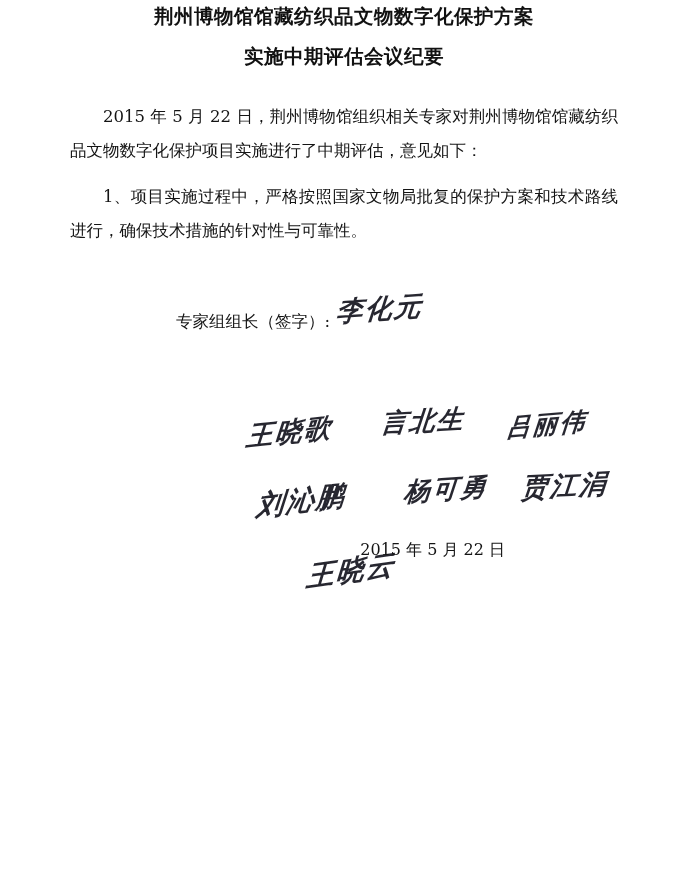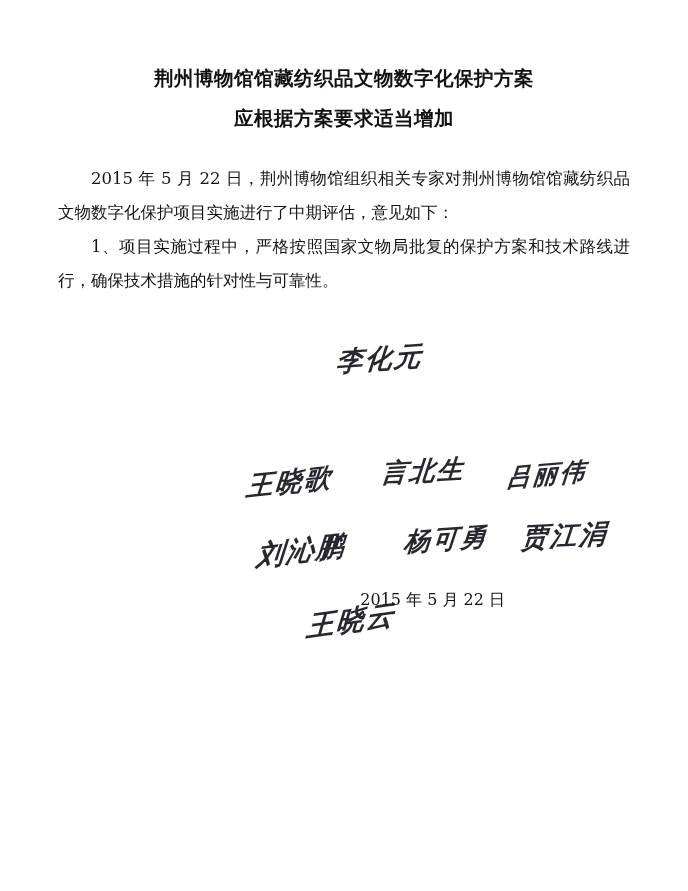--- a/index.html
+++ b/index.html
@@ -17,21 +17,20 @@
     color: #1a1a1a;
   }
 
   .page {
     position: absolute;
     inset: 0;
     padding: 0;
   }
 
   .title-block {
-    margin-top: 62px;
     text-align: center;
   }
   .title-line {
     font-family: "DejaVu Sans", "Liberation Sans", sans-serif;
     font-weight: bold;
     font-size: 19.5px;
     letter-spacing: 0.5px;
     line-height: 34px;
     color: #111;
   }
@@ -42,21 +41,21 @@
   .body-block {
     margin: 26px 58px 0 58px;
   }
   .para {
     font-size: 16.5px;
     line-height: 34px;
     text-align: justify;
     text-justify: inter-ideograph;
     text-indent: 2em;
     color: #141414;
-    margin: 0;
+    margin: 12px;
   }
 
   .sign-block {
     margin: 58px 0 0 0;
     padding-left: 118px;
   }
   .sign-row {
     font-size: 16.5px;
     line-height: 30px;
     color: #141414;
@@ -111,30 +110,31 @@
     white-space: nowrap;
   }
 </style>
 </head>
 <body>
 
 <div class="page">
 
   <div class="title-block">
     <div class="title-line">荆州博物馆馆藏纺织品文物数字化保护方案</div>
-    <div class="title-line second">应根据方案要求适当增加</div>
+    <div class="title-line second">实施中期评估会议纪要</div>
   </div>
 
   <div class="body-block">
     <p class="para">2015 年 5 月 22 日，荆州博物馆组织相关专家对荆州博物馆馆藏纺织品文物数字化保护项目实施进行了中期评估，意见如下：</p>
     <p class="para">1、项目实施过程中，严格按照国家文物局批复的保护方案和技术路线进行，确保技术措施的针对性与可靠性。</p>
 
     <div class="sign-block">
 
       <div class="sign-row leader">
+        <span class="sign-label">专家组组长（签字）:</span>
         <span class="hand leader-sig">李化元</span>
       </div>
 
 
       <div class="members-area">
         <span class="hand m1">王晓歌</span>
         <span class="hand m2">言北生</span>
         <span class="hand m3">吕丽伟</span>
         <span class="hand m4">刘沁鹏</span>
         <span class="hand m5">杨可勇</span>

